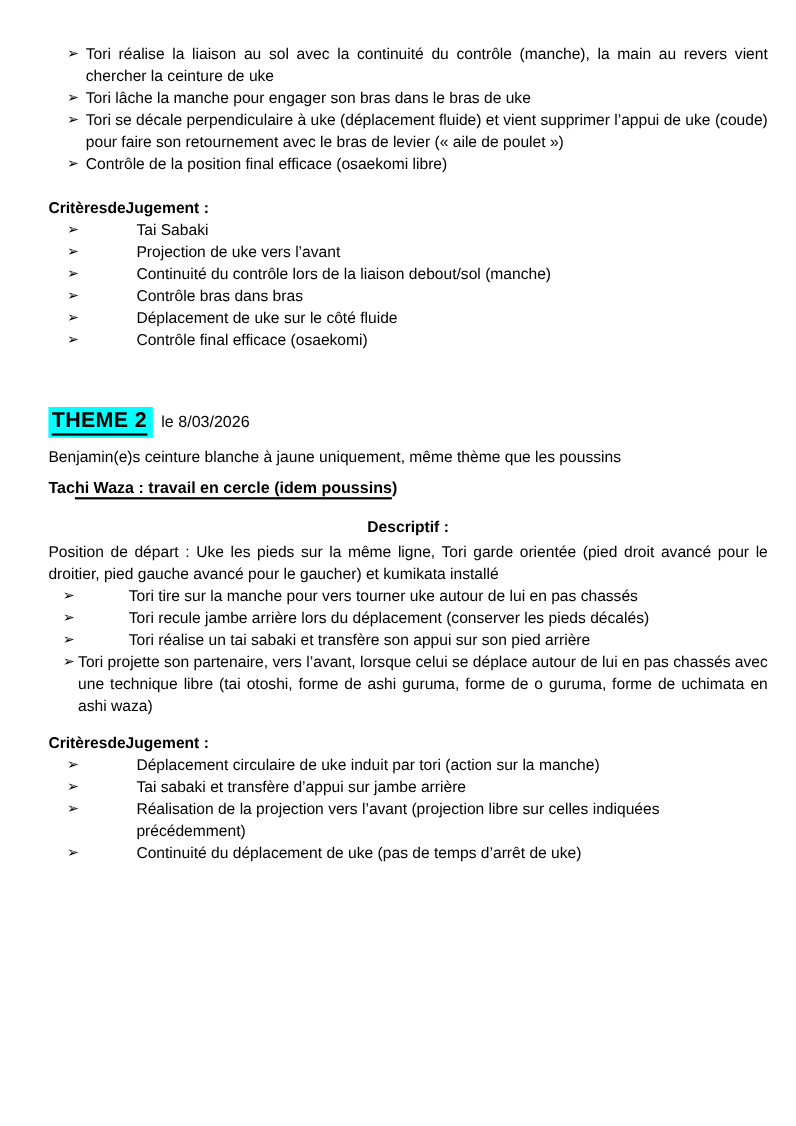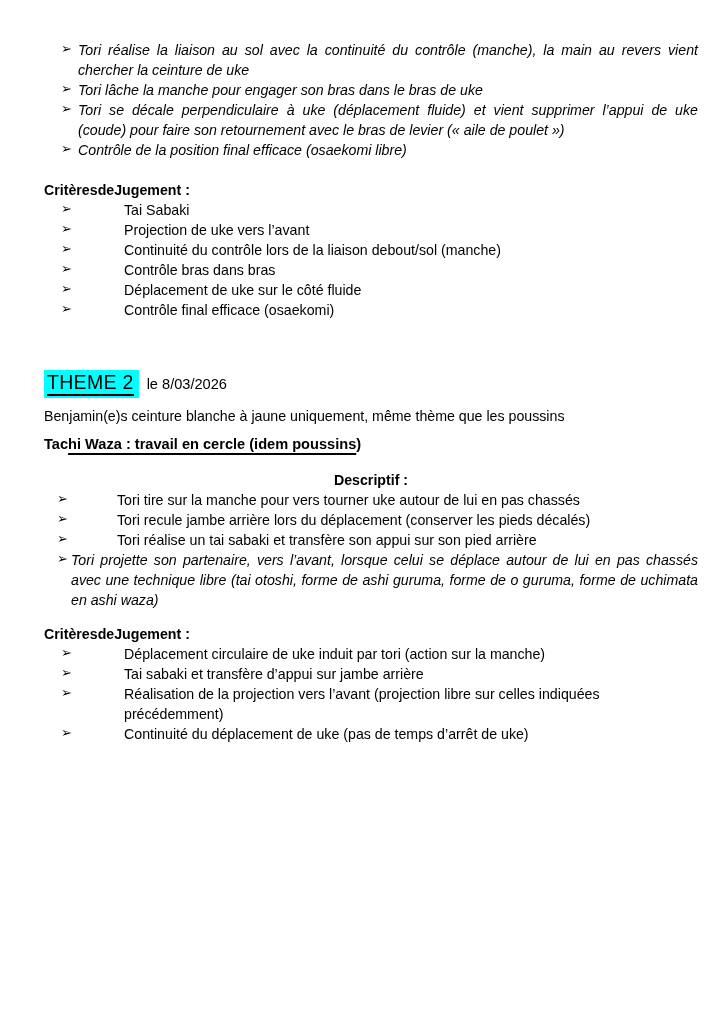--- a/index.html
+++ b/index.html
@@ -24,33 +24,33 @@
     top: -1px;
     font-size: 13px;
     color: #000;
   }
   
   .list-a li { padding-left: 34px; }
   .list-a .marker { left: 17px; }
   
   .list-b li { padding-left: 27px; }
   .list-b .marker { left: 13px; }
-  .txt { display: block; text-align: justify; font-style: italic; }
+  .txt { display: block; text-align: justify; }
   .txt-left { display: block; margin-left: 46px; }
   .crit-heading { font-weight: bold; margin-top: 20px; }
   .crit-heading-2 { font-weight: bold; margin-top: 14px; }
   .theme-line { margin-top: 50px; line-height: 28px; }
   .hl {
     display: inline-block;
     background: #00ffff;
     padding: 1px 5px 3px 3px;
     line-height: 22px;
   }
   .hl-inner {
-    font-weight: normal;
+    font-weight: bold;
     font-size: 19.5px;
     letter-spacing: 0.3px;
     border-bottom: 2.5px solid #000;
     padding-bottom: 1px;
   }
   .theme-date { font-size: 14.6px; margin-left: 8px; }
   .benjamin-para { margin-top: 8px; }
   .tachi-heading { margin-top: 8px; font-weight: bold; font-size: 14.6px; }
   .tachi-underline {
     text-decoration: underline;
@@ -114,20 +114,21 @@
 
   <p class="theme-line">
     <span class="hl"><span class="hl-inner">THEME 2</span></span><span class="theme-date">le 8/03/2026</span>
   </p>
 
   <p class="benjamin-para">Benjamin(e)s ceinture blanche à jaune uniquement, même thème que les poussins</p>
 
   <p class="tachi-heading"><span>Tac</span><span class="tachi-underline">hi Waza : travail en cercle (idem poussins</span><span>)</span></p>
 
   <p class="descriptif-heading">Descriptif :</p>
+  <p class="position-para">Position de départ : Uke les pieds sur la même ligne, Tori garde orientée (pied droit avancé pour le droitier, pied gauche avancé pour le gaucher) et kumikata installé</p>
 
   <ul class="list-b">
     <li>
       <span class="marker">➢</span>
       <span class="txt-left">Tori tire sur la manche pour vers tourner uke autour de lui en pas chassés</span>
     </li>
     <li>
       <span class="marker">➢</span>
       <span class="txt-left">Tori recule jambe arrière lors du déplacement (conserver les pieds décalés)</span>
     </li>

